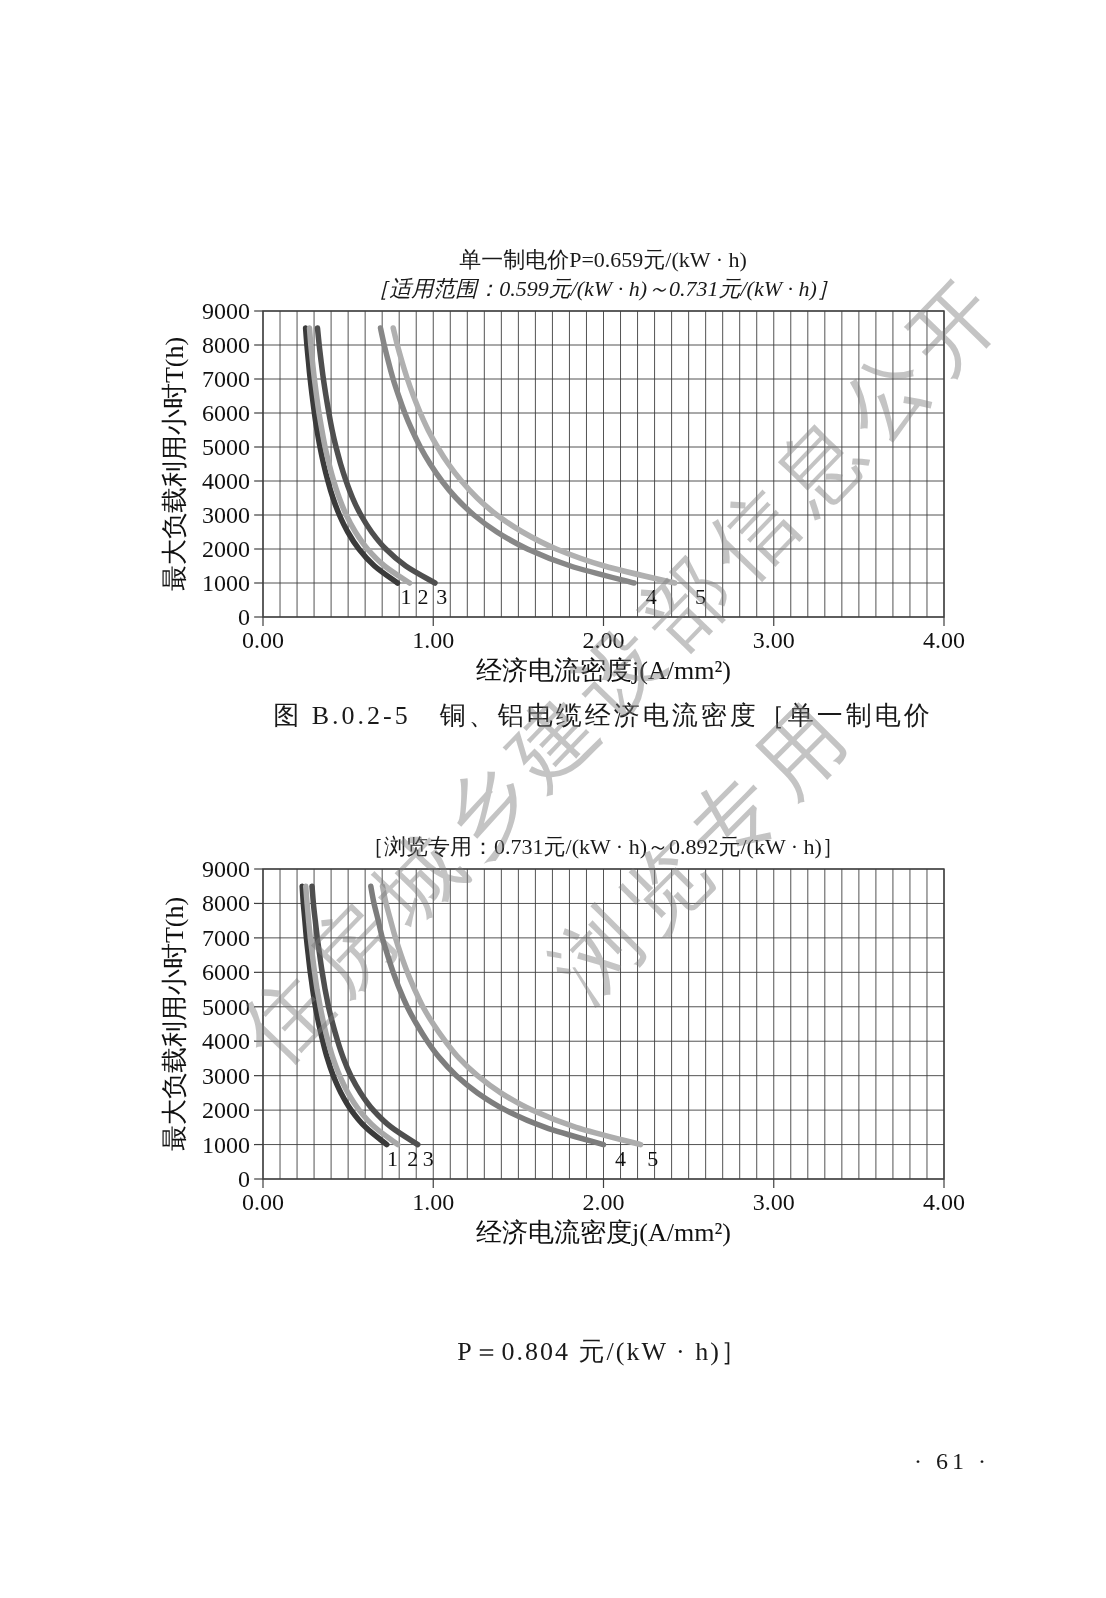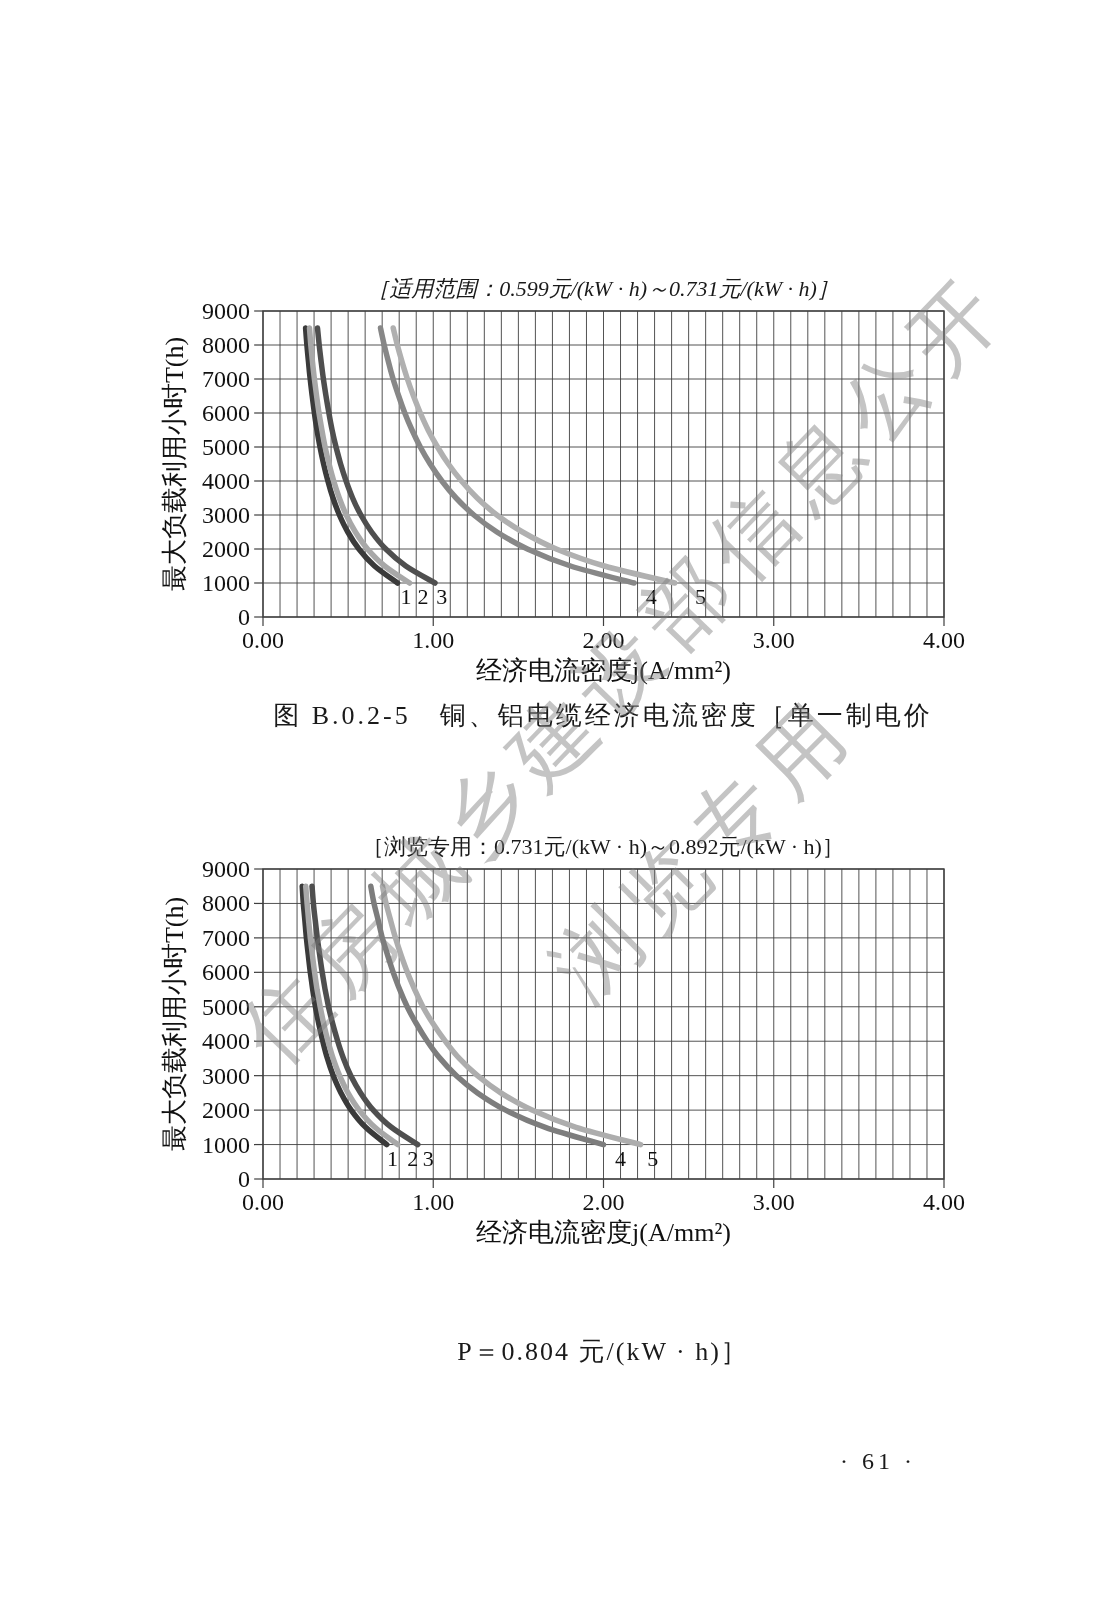--- a/index.html
+++ b/index.html
@@ -14,21 +14,21 @@
   .abs{position:absolute;}
   .chart-title{
     left:150px;width:906px;text-align:center;
     font-size:22px;line-height:27px;white-space:nowrap;
   }
   .chart-caption{
     left:100px;width:1006px;text-align:center;
     font-size:26px;line-height:30px;letter-spacing:3px;white-space:nowrap;
   }
   .page-number{
-    left:840px;top:1448px;width:150px;text-align:left;
+    left:840px;top:1448px;width:150px;text-align:right;
     font-size:24px;letter-spacing:4px;
   }
   .watermark{
     white-space:nowrap;
     font-size:84px;
     letter-spacing:12px;
     color:rgba(125,125,125,0.45);
     pointer-events:none;
     z-index:5;
   }
@@ -229,20 +229,21 @@
         <path d="M370.8,886.2C371.3,889.1 372.8,897.7 374.0,903.4C375.3,909.2 376.9,914.9 378.3,920.7C379.6,926.4 380.8,932.1 382.3,937.9C383.9,943.6 385.8,949.4 387.6,955.1C389.4,960.9 391.2,966.6 393.2,972.3C395.3,978.1 397.4,983.8 399.7,989.6C402.0,995.3 404.4,1001.0 407.2,1006.8C410.0,1012.5 413.2,1018.3 416.6,1024.0C419.9,1029.7 423.4,1035.5 427.3,1041.2C431.2,1047.0 435.2,1052.7 440.1,1058.4C444.9,1064.2 450.2,1069.9 456.4,1075.7C462.6,1081.4 469.3,1087.1 477.5,1092.9C485.7,1098.6 494.3,1104.4 505.6,1110.1C516.9,1115.9 529.0,1121.6 545.3,1127.3C561.6,1133.1 593.8,1141.7 603.5,1144.6" fill="none" stroke="#7d7d7d" stroke-width="5.5" stroke-linecap="round"></path>
         <path d="M382.5,886.2C383.1,889.1 384.7,897.7 386.1,903.4C387.5,909.2 389.1,914.9 390.7,920.7C392.2,926.4 393.7,932.1 395.5,937.9C397.2,943.6 399.1,949.4 401.1,955.1C403.1,960.9 405.1,966.6 407.4,972.3C409.6,978.1 412.1,983.8 414.7,989.6C417.3,995.3 419.8,1001.0 422.9,1006.8C426.0,1012.5 429.5,1018.3 433.3,1024.0C437.0,1029.7 441.0,1035.5 445.3,1041.2C449.7,1047.0 453.9,1052.7 459.3,1058.4C464.7,1064.2 470.6,1069.9 477.5,1075.7C484.4,1081.4 491.8,1087.1 500.8,1092.9C509.9,1098.6 519.5,1104.4 532.0,1110.1C544.5,1115.9 558.0,1121.6 576.1,1127.3C594.2,1133.1 629.9,1141.7 640.6,1144.6" fill="none" stroke="#adadad" stroke-width="5.5" stroke-linecap="round"></path>
         <text x="392.39" y="1166" text-anchor="middle" font-size="22px" fill="#111">1</text>
         <text x="412.82" y="1166" text-anchor="middle" font-size="22px" fill="#111">2</text>
         <text x="428.1425" y="1166" text-anchor="middle" font-size="22px" fill="#111">3</text>
         <text x="620.5250000000001" y="1166" text-anchor="middle" font-size="22px" fill="#111">4</text>
         <text x="652.8725" y="1166" text-anchor="middle" font-size="22px" fill="#111">5</text>
       </g>
     </svg>
 
+  <div class="abs chart-title" style="top:246px;">单一制电价P=0.659元/(kW · h)</div>
   <div class="abs chart-title" style="top:275px;font-style:italic;">［适用范围：0.599元/(kW · h)～0.731元/(kW · h)］</div>
 
   <div class="abs chart-caption" style="top:701px;">图 B.0.2-5　铜、铝电缆经济电流密度［单一制电价</div>
 
   <div class="abs chart-title" style="top:833px;">［浏览专用：0.731元/(kW · h)～0.892元/(kW · h)］</div>
 
   <div class="abs chart-caption" style="top:1337px;letter-spacing:2px;">P＝0.804 元/(kW · h)］</div>
 
   <div class="abs page-number">· 61 ·</div>
 

